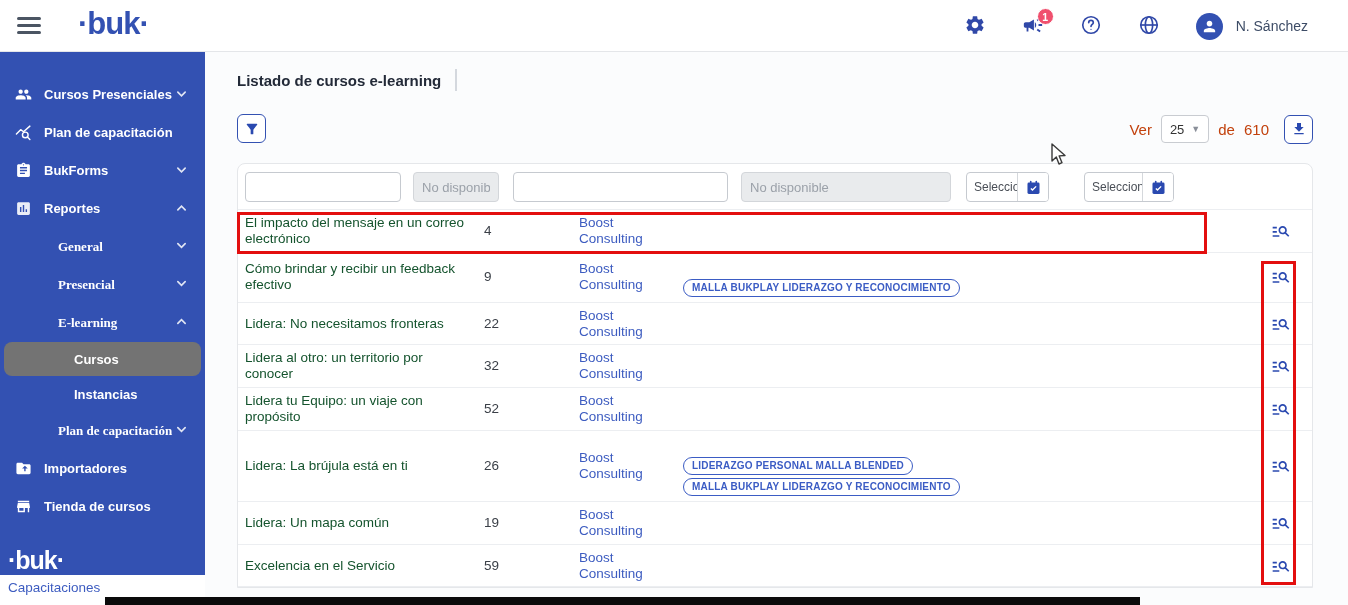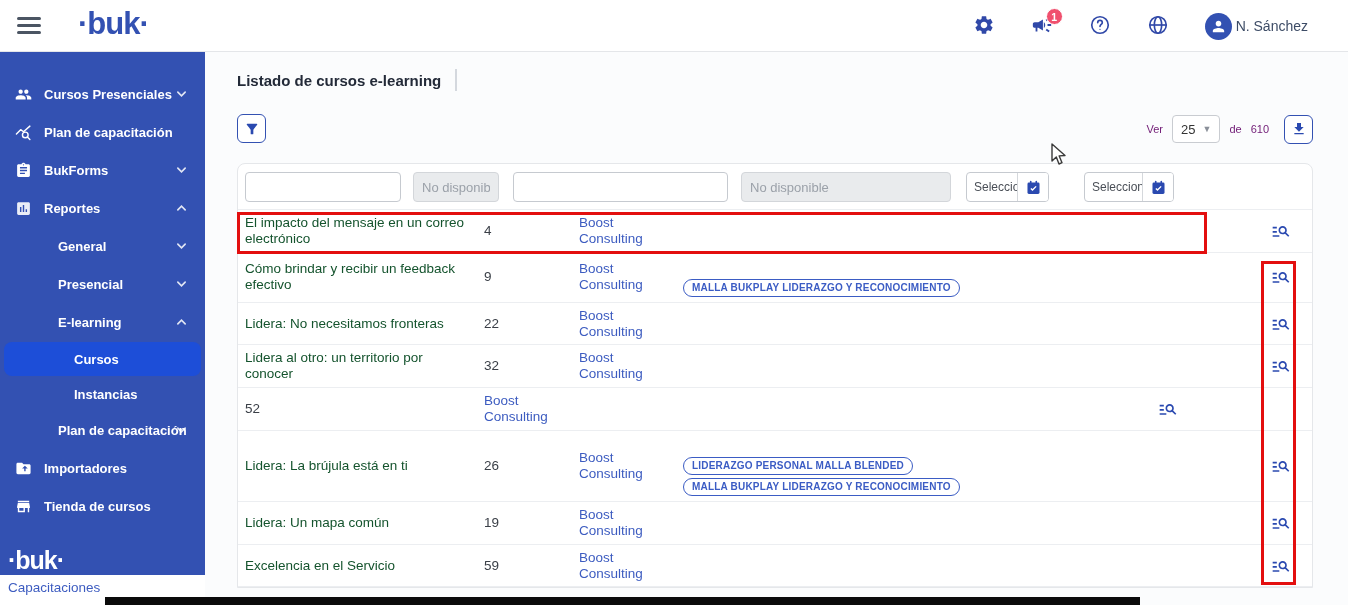--- a/index.html
+++ b/index.html
@@ -12,54 +12,54 @@
   .hamburger { position:absolute; left:17px; top:17px; width:24px; height:18px; cursor:pointer; }
   .hamburger span { display:block; height:2.5px; background:#4b5563; border-radius:2px; margin-bottom:4.5px; }
   .brand-logo { position:absolute; left:78px; top:6px; font-size:31px; font-weight:700;
     color:#3351b2; letter-spacing:-1px; }
   .topbar-right { position:absolute; right:40px; top:0; height:52px; display:flex; align-items:center; gap:34px; }
   .tb-icon { width:24px; height:24px; color:#3048a8; position:relative; cursor:pointer; }
   .tb-icon svg { width:22px; height:22px; }
   .notif-badge { position:absolute; top:-6px; right:-8px; min-width:17px; height:17px; border-radius:9px;
     background:#f0506e; color:#fff; font-size:10.5px; font-weight:700; display:flex; align-items:center;
     justify-content:center; padding:0 4px; border:1.5px solid #fff; }
-  .user-chip { display:flex; align-items:center; gap:4px; cursor:pointer;justify-content:flex-end; }
+  .user-chip { display:flex; align-items:center; gap:13px; cursor:pointer;justify-content:flex-end; }
   .avatar { width:27px; height:27px; border-radius:50%; background:#3351b2; display:flex;
     align-items:center; justify-content:center; }
   .avatar svg { width:17px; height:17px; }
   .user-name { font-size:14px; color:#3d4c66; }
 
   
   .sidebar { position:absolute; left:0; top:52px; width:205px; height:523px; background:#3351b2; z-index:15; }
   .side-nav { padding-top:24px; }
   .side-item { position:relative; height:37px; display:flex; align-items:center; color:#fff;
     font-size:13px; font-weight:700; cursor:pointer; margin:0 4px 1px 4px; border-radius:8px; }
   .side-item.lvl1 { padding-left:10px; gap:12px; }
-  .side-item.lvl2 { padding-left:54px; }
+  .side-item.lvl2 { padding-left:54px;font-family:Liberation Serif, serif; }
   .side-item.lvl3 { padding-left:70px; height:34px; }
-  .side-item.selected { background:#1d4ed8; }
+  .side-item.selected { background:#737373; }
   .side-item .s-icon { width:18px; height:18px; display:flex; align-items:center; justify-content:center; }
   .side-item .s-icon svg { width:17px; height:17px; }
   .side-item .chev { position:absolute; right:14px; top:50%; transform:translateY(-50%); opacity:.85; }
   .chev svg { width:11px; height:11px; }
   .side-footer-logo { position:absolute; left:8px; bottom:0px; color:#fff; font-size:25px;
     font-weight:700; letter-spacing:-1px; }
   .status-text { position:absolute; left:8px; top:580px; font-size:13.5px; color:#3d5cc0; z-index:30; }
   .black-bar { position:absolute; left:105px; top:597px; width:1035px; height:8px; background:#0b0b0b; z-index:60; }
 
   
   .main { position:absolute; left:205px; top:52px; width:1143px; height:553px; background:#fbfcfd; }
   .page-title-row { position:absolute; left:32px; top:17px; display:flex; align-items:center; gap:14px; }
   .page-title { font-size:15px; font-weight:700; color:#232a38; }
   .title-divider { width:1.5px; height:22px; background:#d4d8de; }
   .filter-btn { position:absolute; left:32px; top:62px; width:29px; height:29px; border:1.5px solid #3351b2;
     border-radius:6px; background:#fff; display:flex; align-items:center; justify-content:center; cursor:pointer; }
   .filter-btn svg { width:16px; height:16px; }
   .toolbar-right { position:absolute; right:35px; top:62px; height:30px; display:flex; align-items:center; gap:9px; }
-  .ver-label, .de-label, .total-label { font-size:11px; color:#701a75; }
+  .ver-label, .de-label, .total-label { font-size:15px; color:#c2410c; }
   .page-size-select { border:1px solid #c9ccd1; border-radius:4px; background:#fff; height:28px;
     display:flex; align-items:center; gap:7px; padding:0 8px; font-size:13px; color:#333; cursor:pointer; }
   .page-size-select .caret { font-size:9px; color:#8a8f99; }
   .download-btn { width:29px; height:29px; border:1.5px solid #3351b2; border-radius:6px; background:#fff;
     display:flex; align-items:center; justify-content:center; cursor:pointer; margin-left:6px; }
   .download-btn svg { width:16px; height:16px; }
 
   
   .table-card { position:absolute; left:32px; top:111px; width:1076px; border:1px solid #e5e7ea;
     border-radius:8px 8px 0 0; background:#fff; }
@@ -375,20 +375,21 @@
           <div class="td"></div>
           <div class="td td-action">
             <button class="action-btn">
               <svg viewBox="0 0 24 24" fill="#2a49b0">
                 <path d="M7 9H2V7h5v2zm0 3H2v2h5v-2zm13.59 7l-3.83-3.83c-.8.52-1.74.83-2.76.83-2.76 0-5-2.24-5-5s2.24-5 5-5 5 2.24 5 5c0 1.02-.31 1.96-.83 2.75L22 17.59 20.59 19zM17 11c0-1.65-1.35-3-3-3s-3 1.35-3 3 1.35 3 3 3 3-1.35 3-3zM2 19h8v-2H2v2z"></path>
               </svg>
             </button>
           </div>
         </div>
         <div class="trow">
+          <div class="td td-curso">Lidera tu Equipo: un viaje con propósito</div>
           <div class="td td-dur">52</div>
           <div class="td td-user">Boost Consulting</div>
           <div class="td td-ruta"></div>
           <div class="td"></div>
           <div class="td"></div>
           <div class="td td-action">
             <button class="action-btn">
               <svg viewBox="0 0 24 24" fill="#2a49b0">
                 <path d="M7 9H2V7h5v2zm0 3H2v2h5v-2zm13.59 7l-3.83-3.83c-.8.52-1.74.83-2.76.83-2.76 0-5-2.24-5-5s2.24-5 5-5 5 2.24 5 5c0 1.02-.31 1.96-.83 2.75L22 17.59 20.59 19zM17 11c0-1.65-1.35-3-3-3s-3 1.35-3 3 1.35 3 3 3 3-1.35 3-3zM2 19h8v-2H2v2z"></path>
               </svg>

